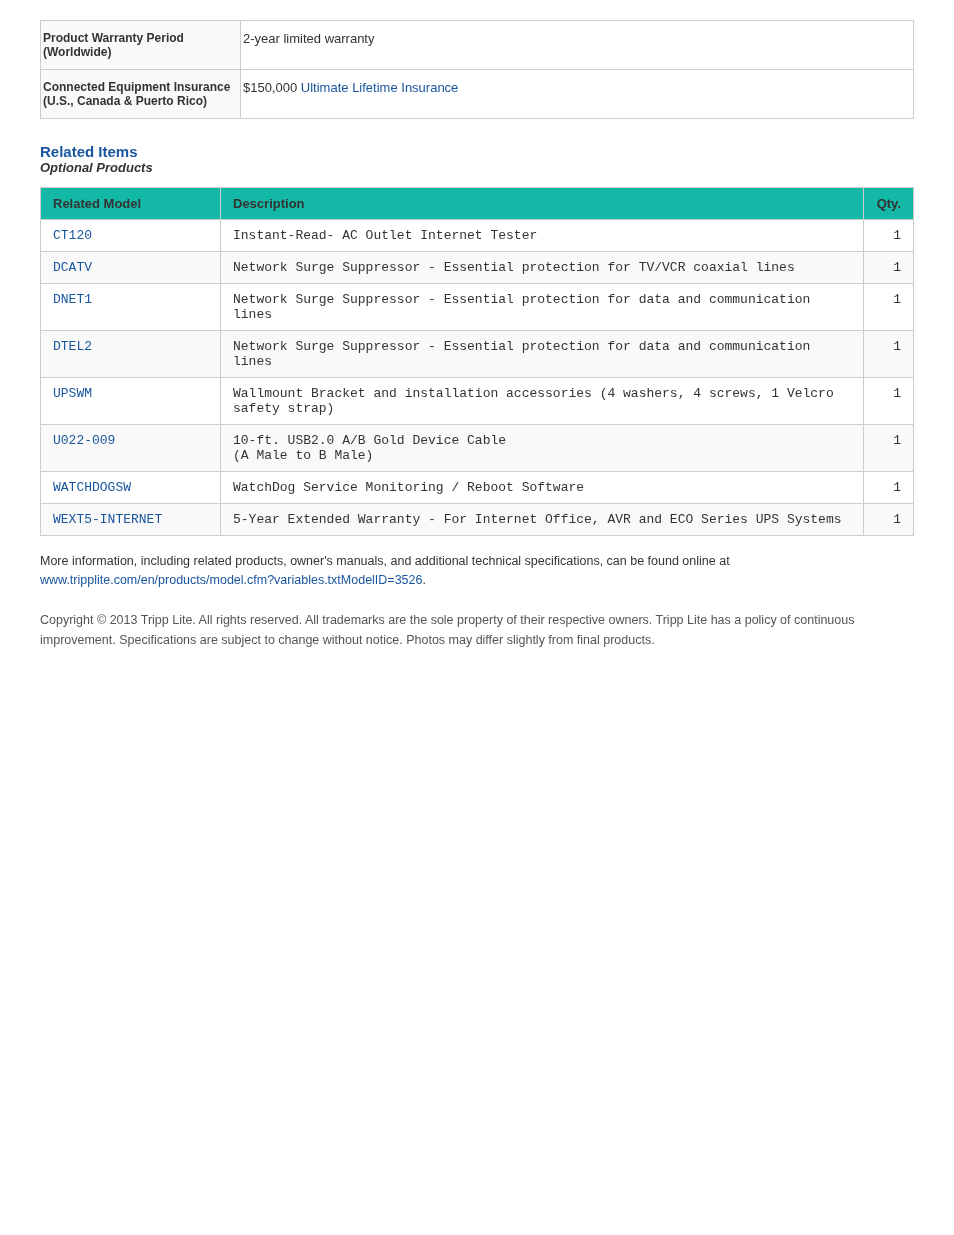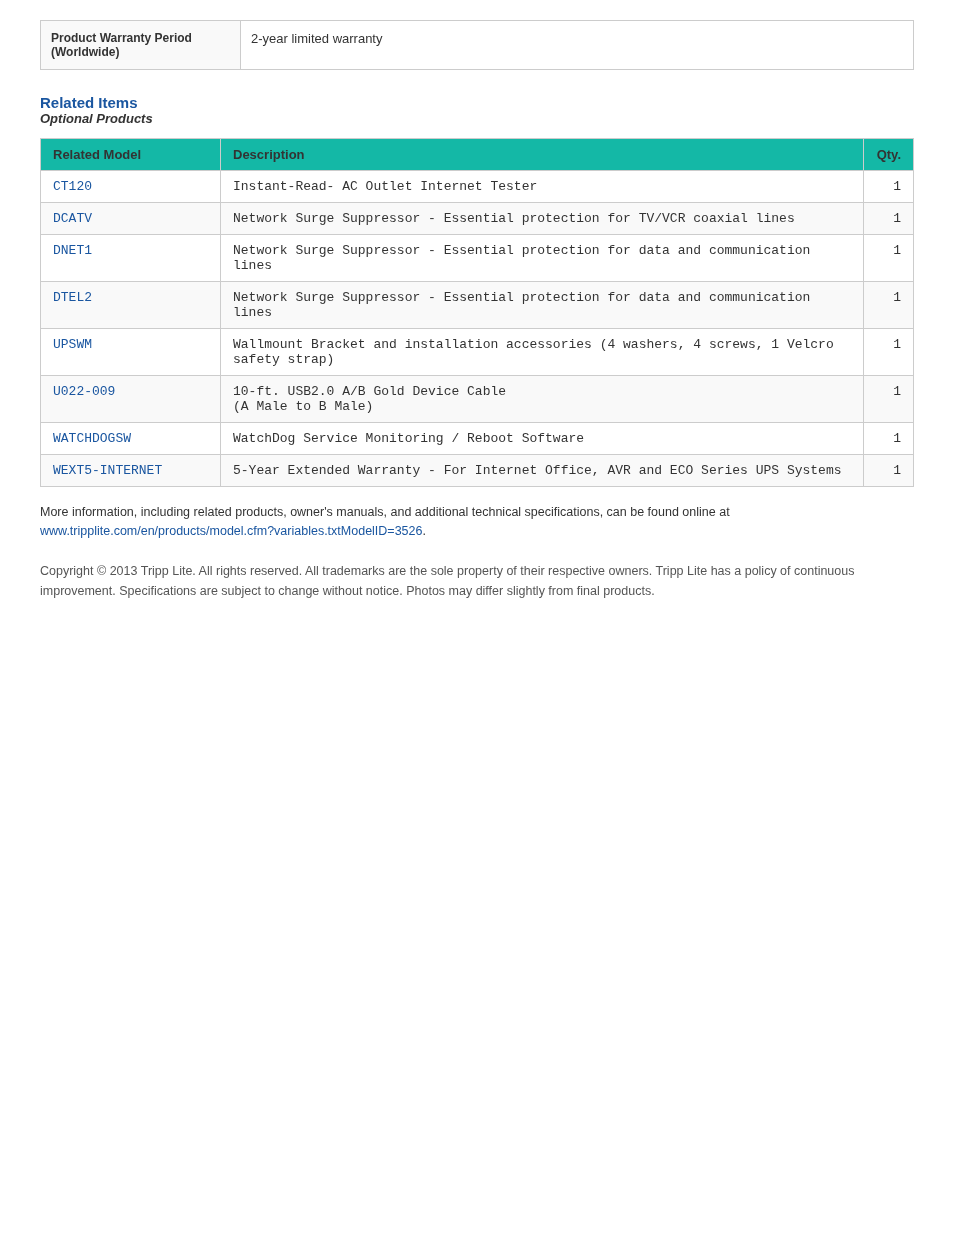--- a/index.html
+++ b/index.html
@@ -18,21 +18,21 @@
 
     
     .warranty-table {
       width: 100%;
       border-collapse: collapse;
       border: 1px solid #ccc;
       margin-bottom: 24px;
     }
     .warranty-table td {
       border: 1px solid #ccc;
-      padding: 10px 10px;
+      padding: 10px 2px;
       vertical-align: top;
     }
     .warranty-table td:first-child {
       width: 200px;
       font-weight: bold;
       background: #f9f9f9;
       font-size: 12px;
     }
     .warranty-table td:last-child {
       font-size: 13px;
@@ -116,20 +116,24 @@
   </style>
 </head>
 <body>
 
 <table class="warranty-table">
   <tbody id="warranty-tbody">
   <tr>
         <td>Product Warranty Period (Worldwide)</td>
         <td>2-year limited warranty</td>
       </tr>
+      <tr>
+        <td>Connected Equipment Insurance (U.S., Canada &amp; Puerto Rico)</td>
+        <td>$150,000 <a class="insurance-link" href="#">Ultimate Lifetime Insurance</a></td>
+      </tr>
     </tbody>
 </table>
 
 <div>
   <h2 class="section-heading">Related Items</h2>
   <p class="optional-products-label">Optional Products</p>
 
   <table class="related-table">
     <thead>
       <tr>

